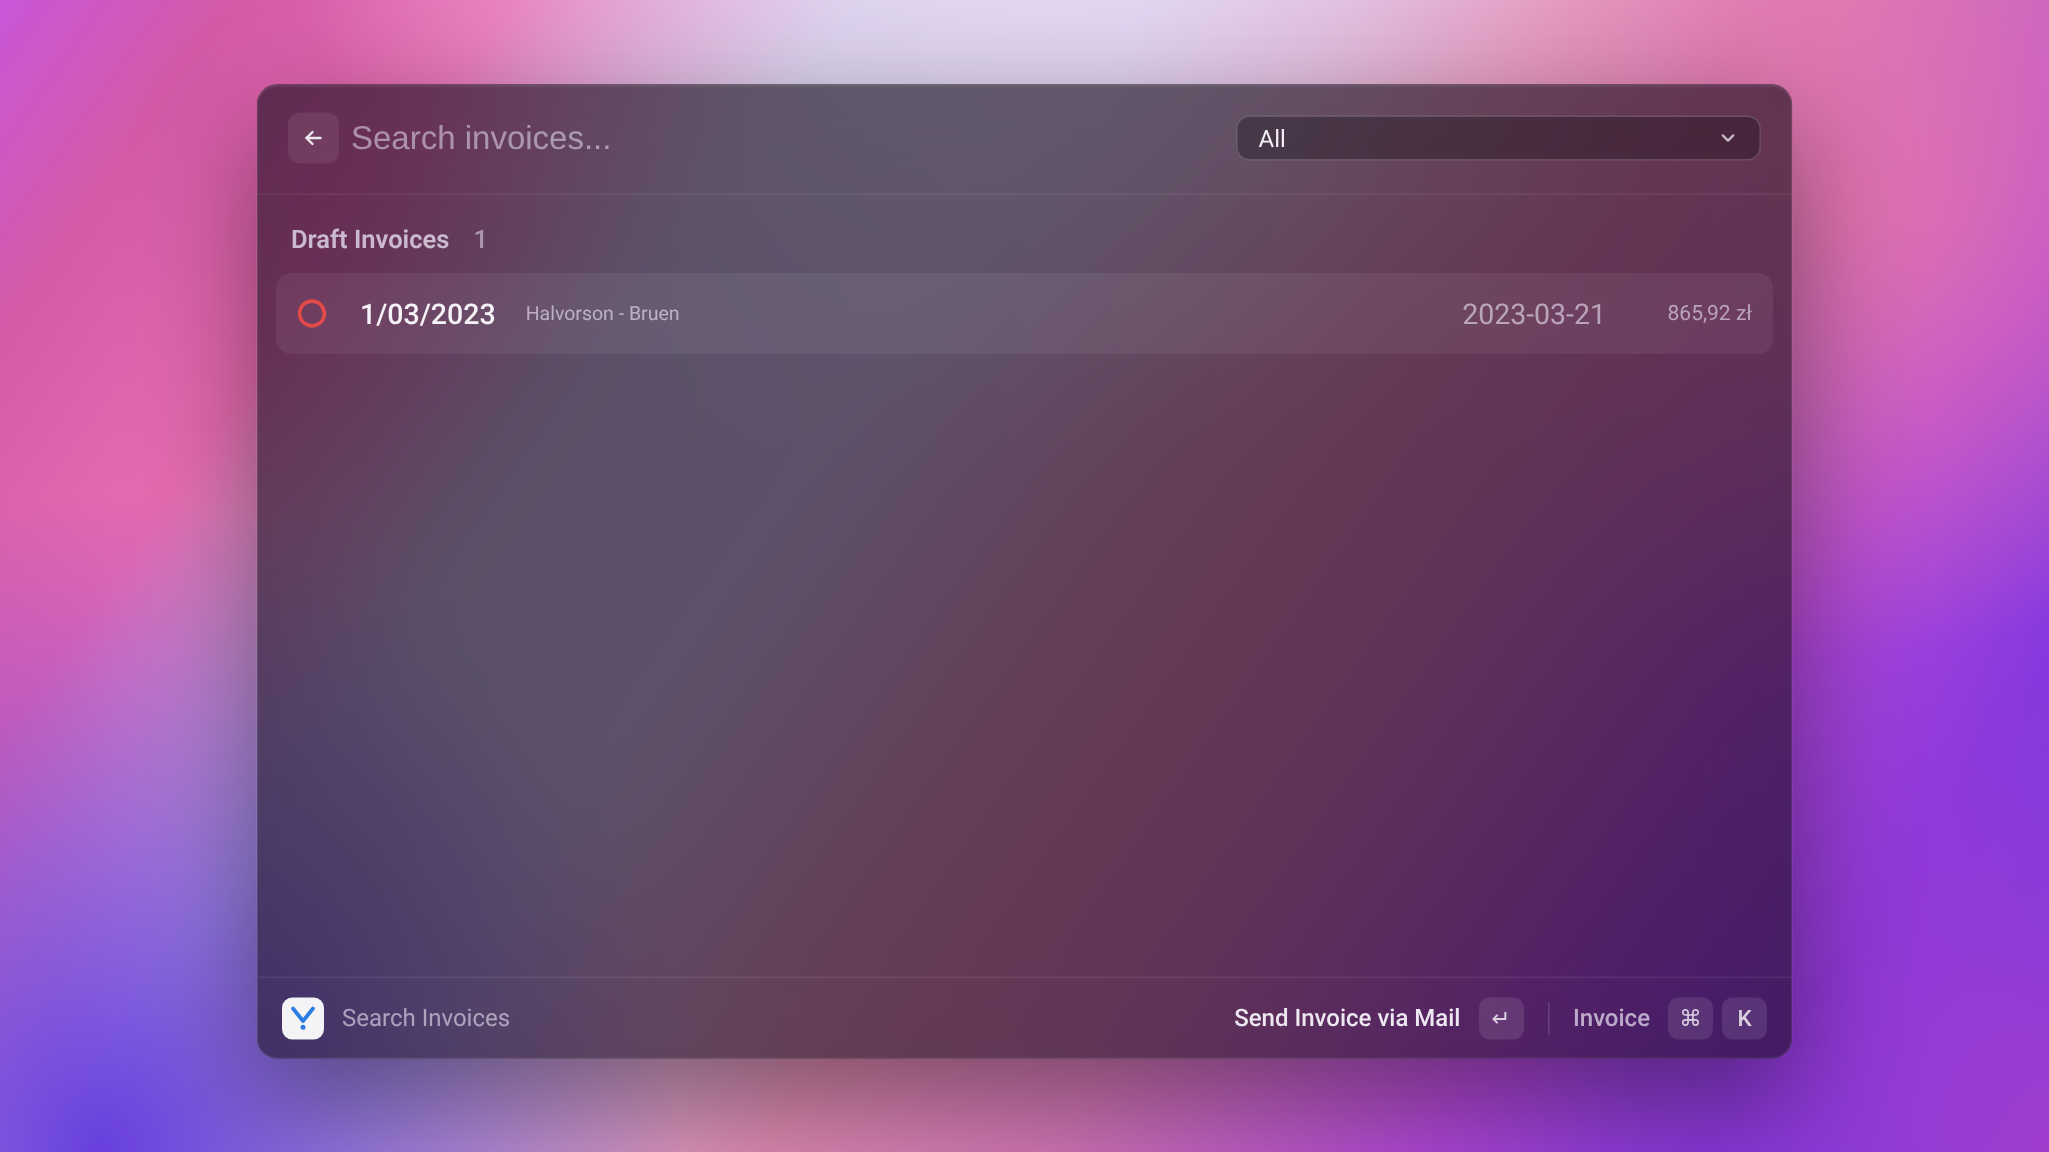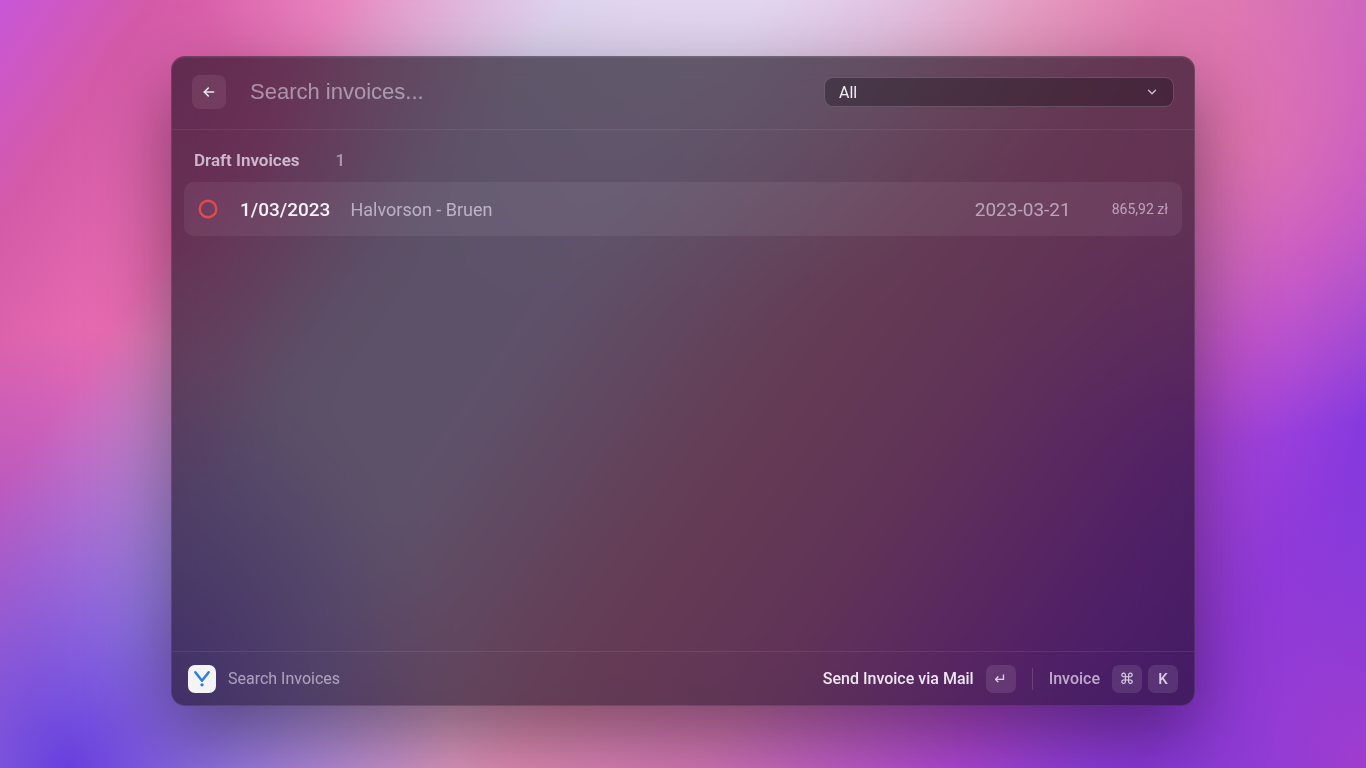--- a/index.html
+++ b/index.html
@@ -32,21 +32,21 @@
       border-radius: 14px;
       border: 1px solid rgba(255,255,255,0.09);
       box-shadow: 0 30px 80px rgba(0,0,0,0.45), inset 0 1px 0 rgba(255,255,255,0.06);
       display: flex;
       flex-direction: column;
       overflow: hidden;
     }
     .header {
       display: flex;
       align-items: center;
-      gap: 24px;
+      gap: 8px;
       padding: 18px 20px 20px 20px;
       border-bottom: 1px solid rgba(255,255,255,0.07);
     }
     .back-btn {
       width: 34px; height: 34px;
       border-radius: 8px;
       background: rgba(255,255,255,0.08);
       display: flex; align-items: center; justify-content: center;
       color: #e9e9ee;
       cursor: pointer;
@@ -70,21 +70,21 @@
       display: flex; align-items: center;
       padding: 0 14px;
       cursor: pointer;
       color: #f2eef5;
       font-size: 16px;
     }
     .filter-select .spacer { flex: 1; }
     .filter-select svg { opacity: 0.75; }
     .body { flex: 1; padding: 8px 10px 0 10px; overflow-y: auto; }
     .section-header {
-      display: flex; align-items: center; gap: 36px;
+      display: flex; align-items: center; gap: 16px;
       padding: 12px 12px 12px 12px;
       color: rgba(232,225,240,0.78);
       font-size: 17px;
       font-weight: 600;
     }
     .section-count { color: rgba(232,225,240,0.55); font-weight: 500; }
     .row {
       display: flex; align-items: center;
       gap: 20px;
       height: 54px;
@@ -92,21 +92,21 @@
       border-radius: 10px;
       margin: 0 2px;
     }
     .row.selected { background: rgba(255,255,255,0.06); }
     .status-circle {
       width: 24px; height: 24px;
       flex-shrink: 0;
       display: flex; align-items: center; justify-content: center;
     }
     .row-num { color: #f5f2f8; font-size: 19px; font-weight: 500; white-space: nowrap; }
-    .row-client { color: rgba(232,224,240,0.65); font-size: 18px; white-space: nowrap; }
+    .row-client { color: rgba(232,224,240,0.65); font-size: 13px; white-space: nowrap; }
     .row-spacer { flex: 1; }
     .row-date { color: rgba(232,224,240,0.62); font-size: 19px; margin-right: 21px; white-space: nowrap; }
     .row-amount { color: rgba(232,224,240,0.62); font-size: 14px; white-space: nowrap; }
     .footer {
       height: 54px;
       border-top: 1px solid rgba(255,255,255,0.08);
       display: flex; align-items: center;
       padding: 16px 16px;
       gap: 12px;
       font-size: 16px;

